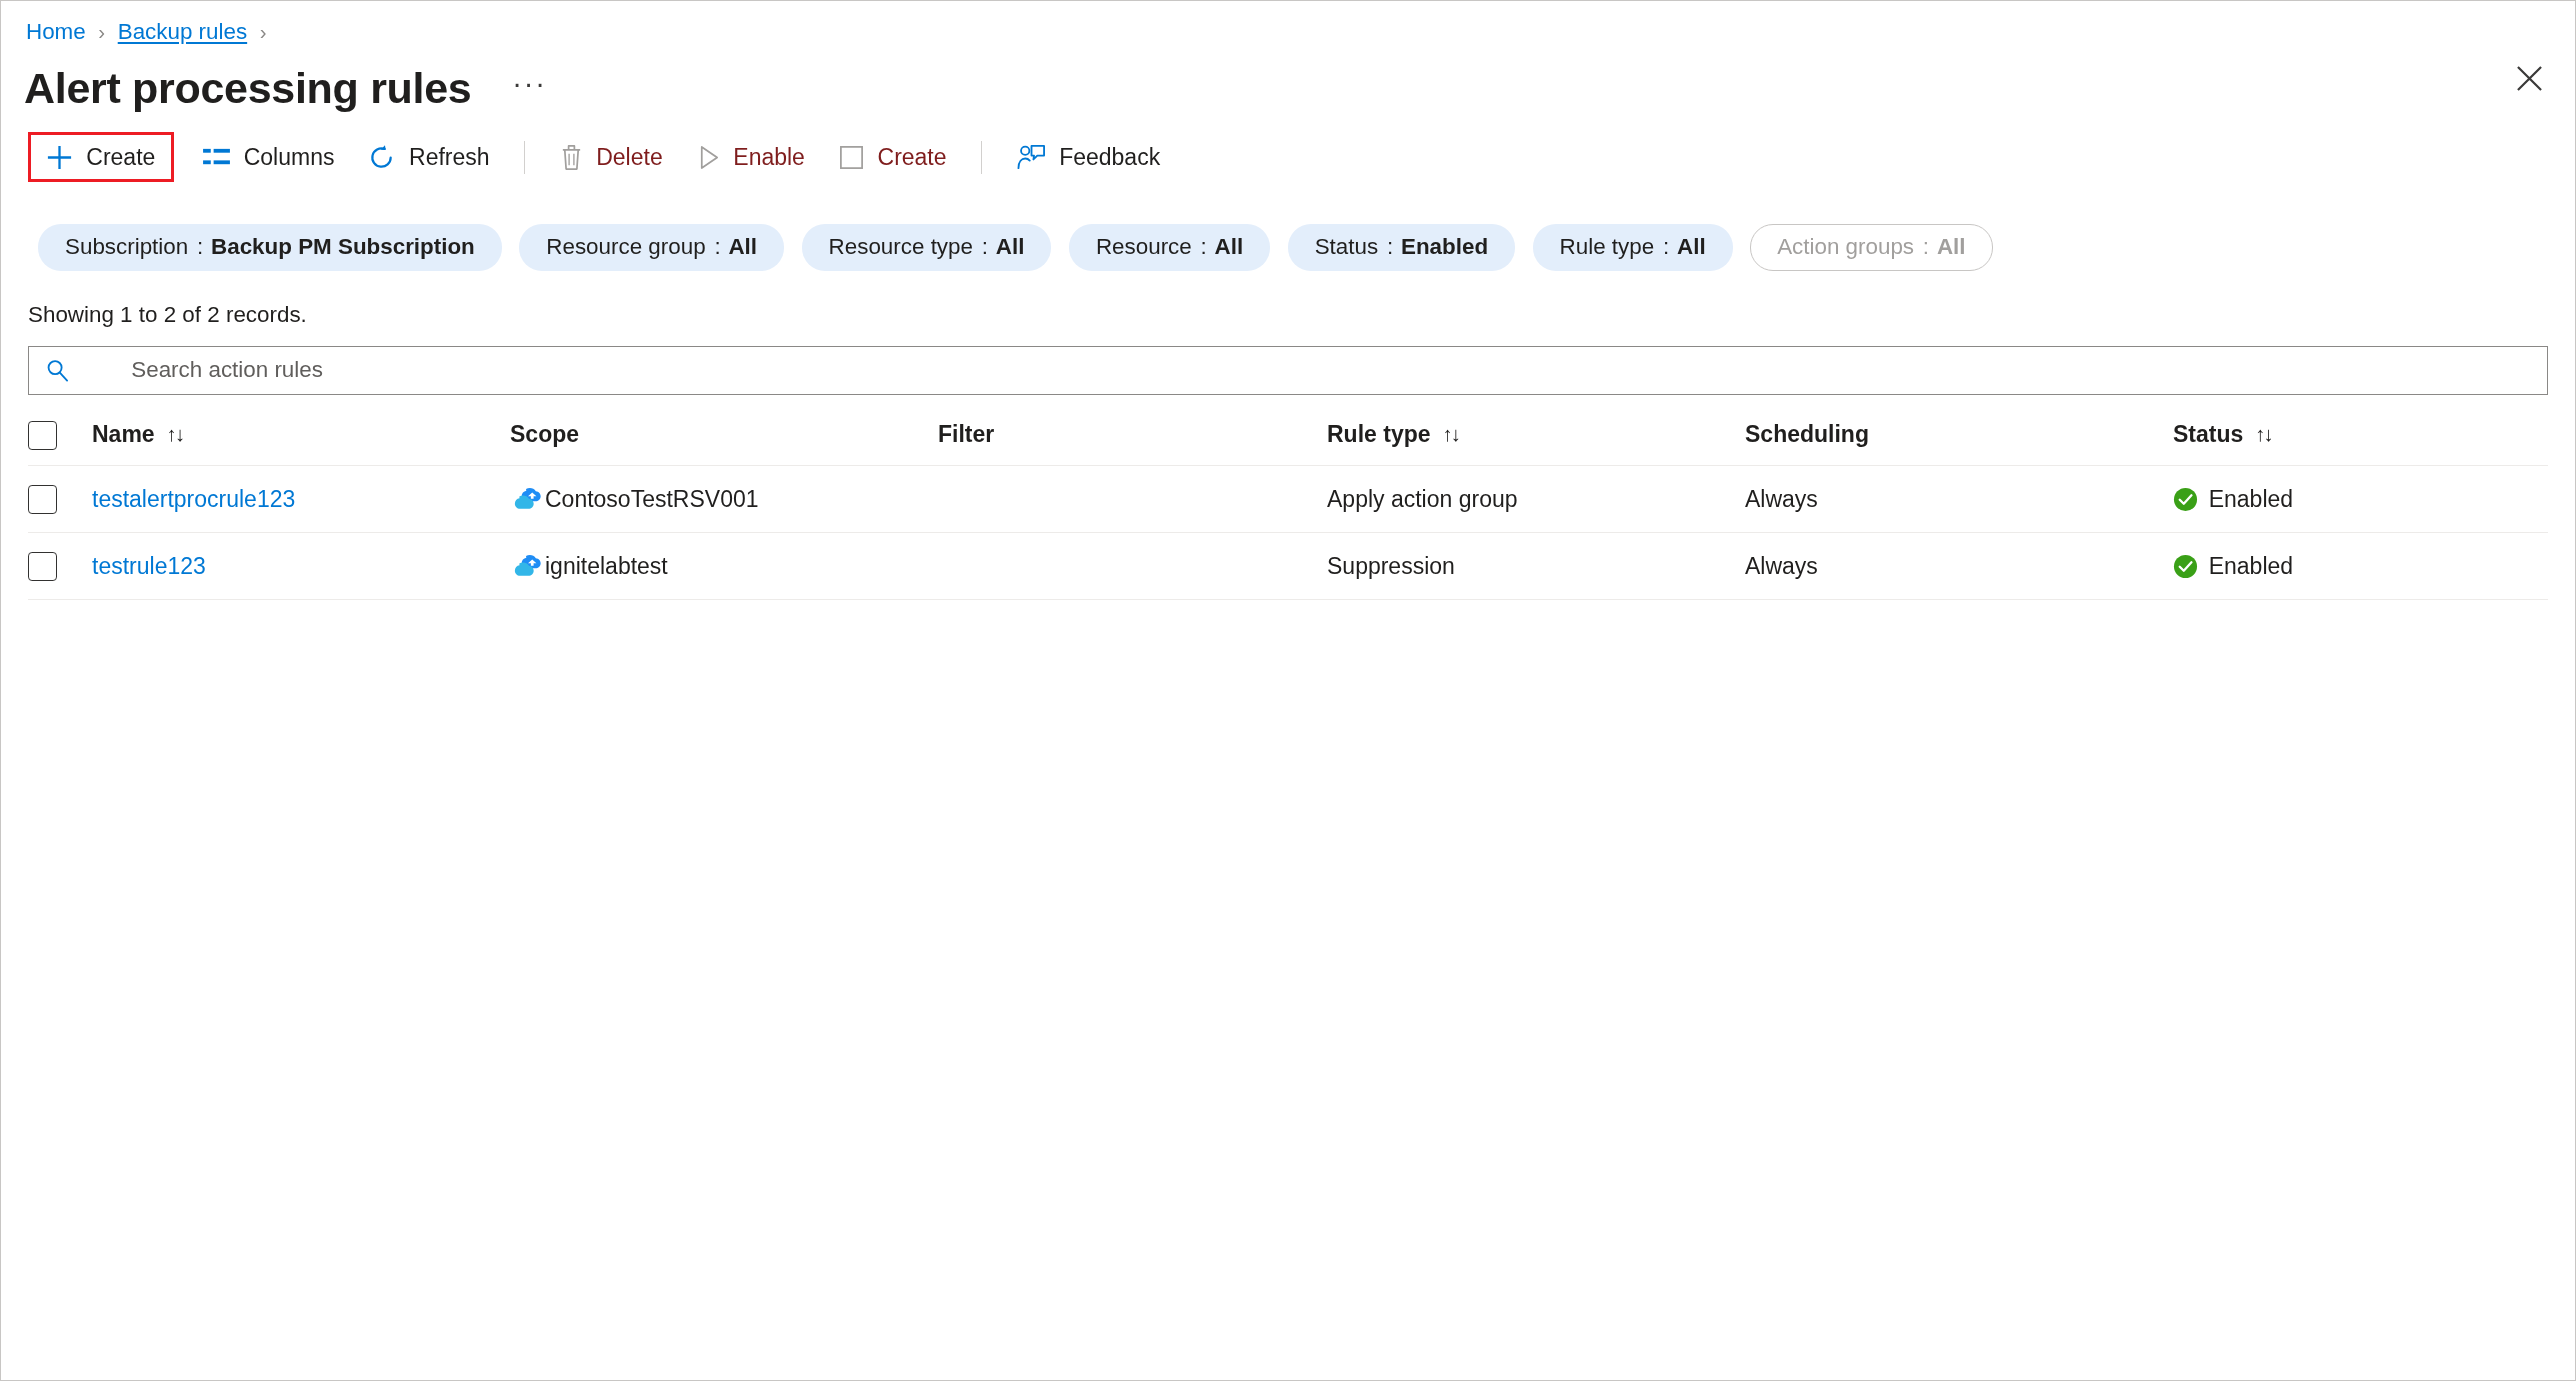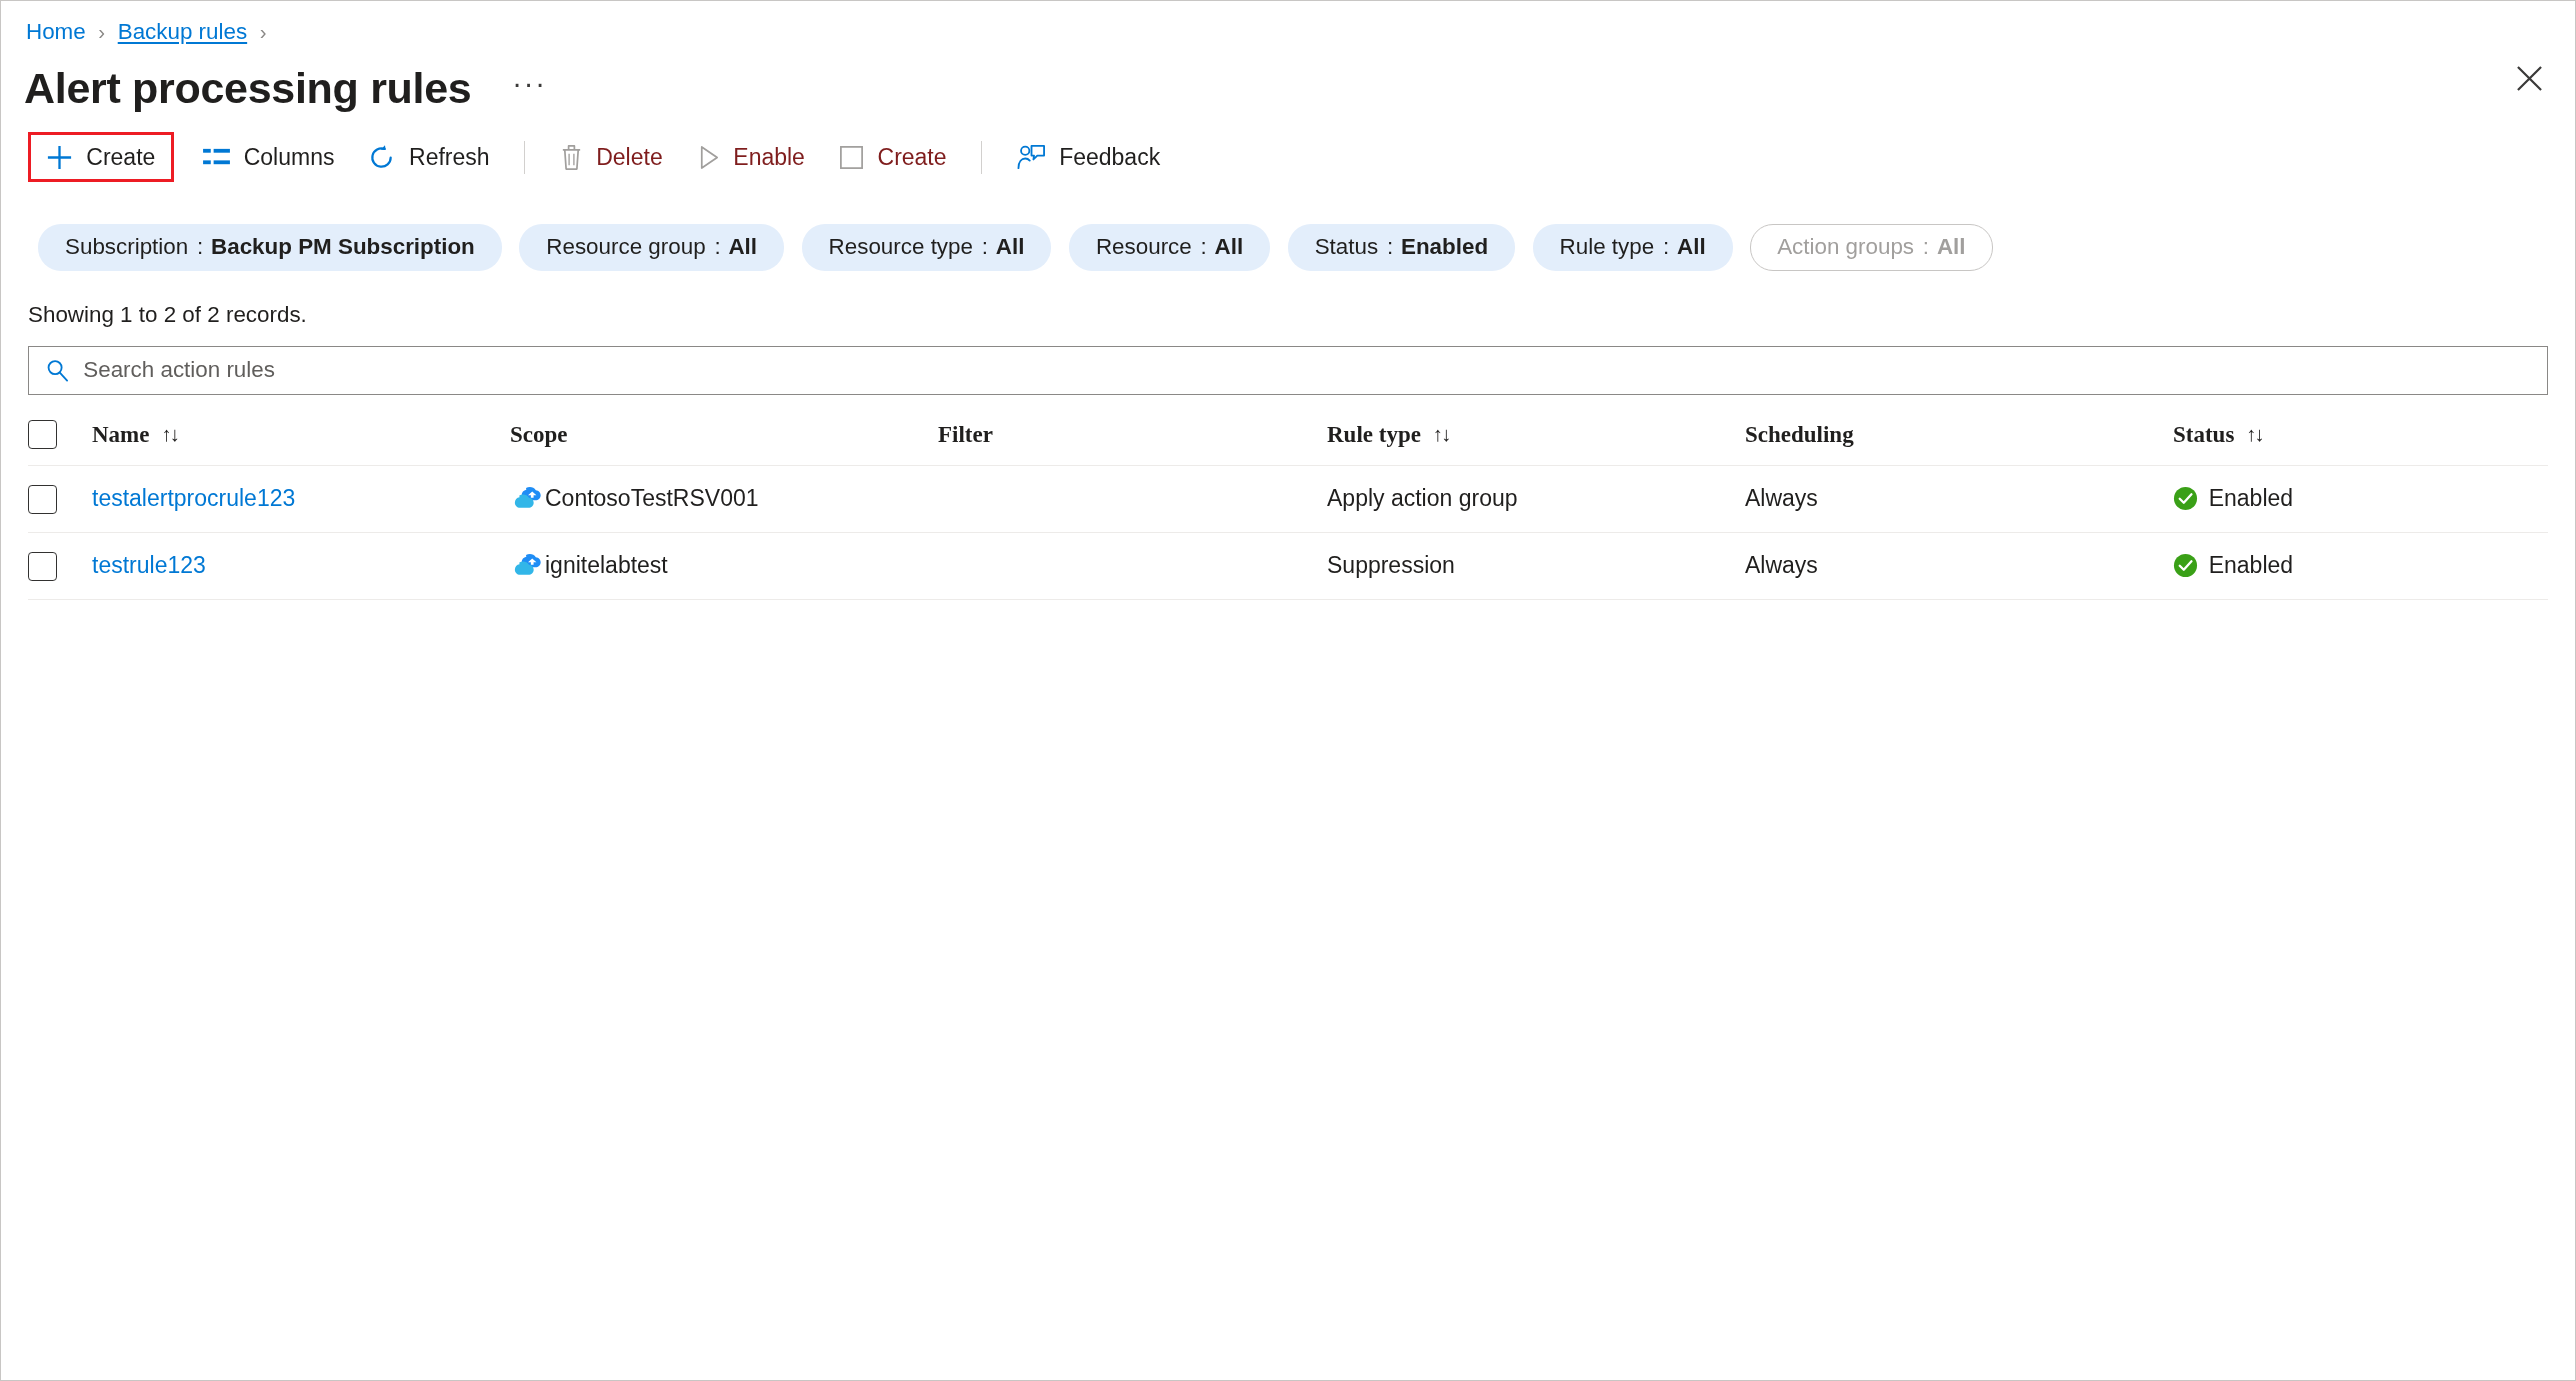--- a/index.html
+++ b/index.html
@@ -160,20 +160,21 @@
     padding: 0 0 17.5px 0;
   }
   #search-wrap {
     display: flex;
     align-items: center;
     height: 49px;
     border: 1px solid #8a8886;
     background: #ffffff;
     padding: 0 11.7px;
     width: 100%;
+    gap: 48px;
   }
   #search-icon { flex: 0 0 auto; margin: 0 11.7px 0 3.9px; display: flex; align-items: center; }
   #search-input {
     border: none;
     outline: none;
     font-size: 22.4px;
     font-family: inherit;
     color: #201f1e;
     background: transparent;
     flex: 1;
@@ -190,21 +191,20 @@
   }
   table#rules-table th {
     text-align: left;
     font-size: 23px;
     font-weight: 700;
     color: #201f1e;
     padding: 13.6px 0 15.6px 0;
     border-bottom: 1px solid #edebe9;
     white-space: nowrap;
     vertical-align: middle;
-    font-family: Liberation Serif, serif;
   }
   table#rules-table td {
     font-size: 23px;
     color: #201f1e;
     padding: 16.5px 0 16.5px 0;
     border-bottom: 1px solid #edebe9;
     vertical-align: middle;
     white-space: nowrap;
   }
   .col-check { width: 64px; }

